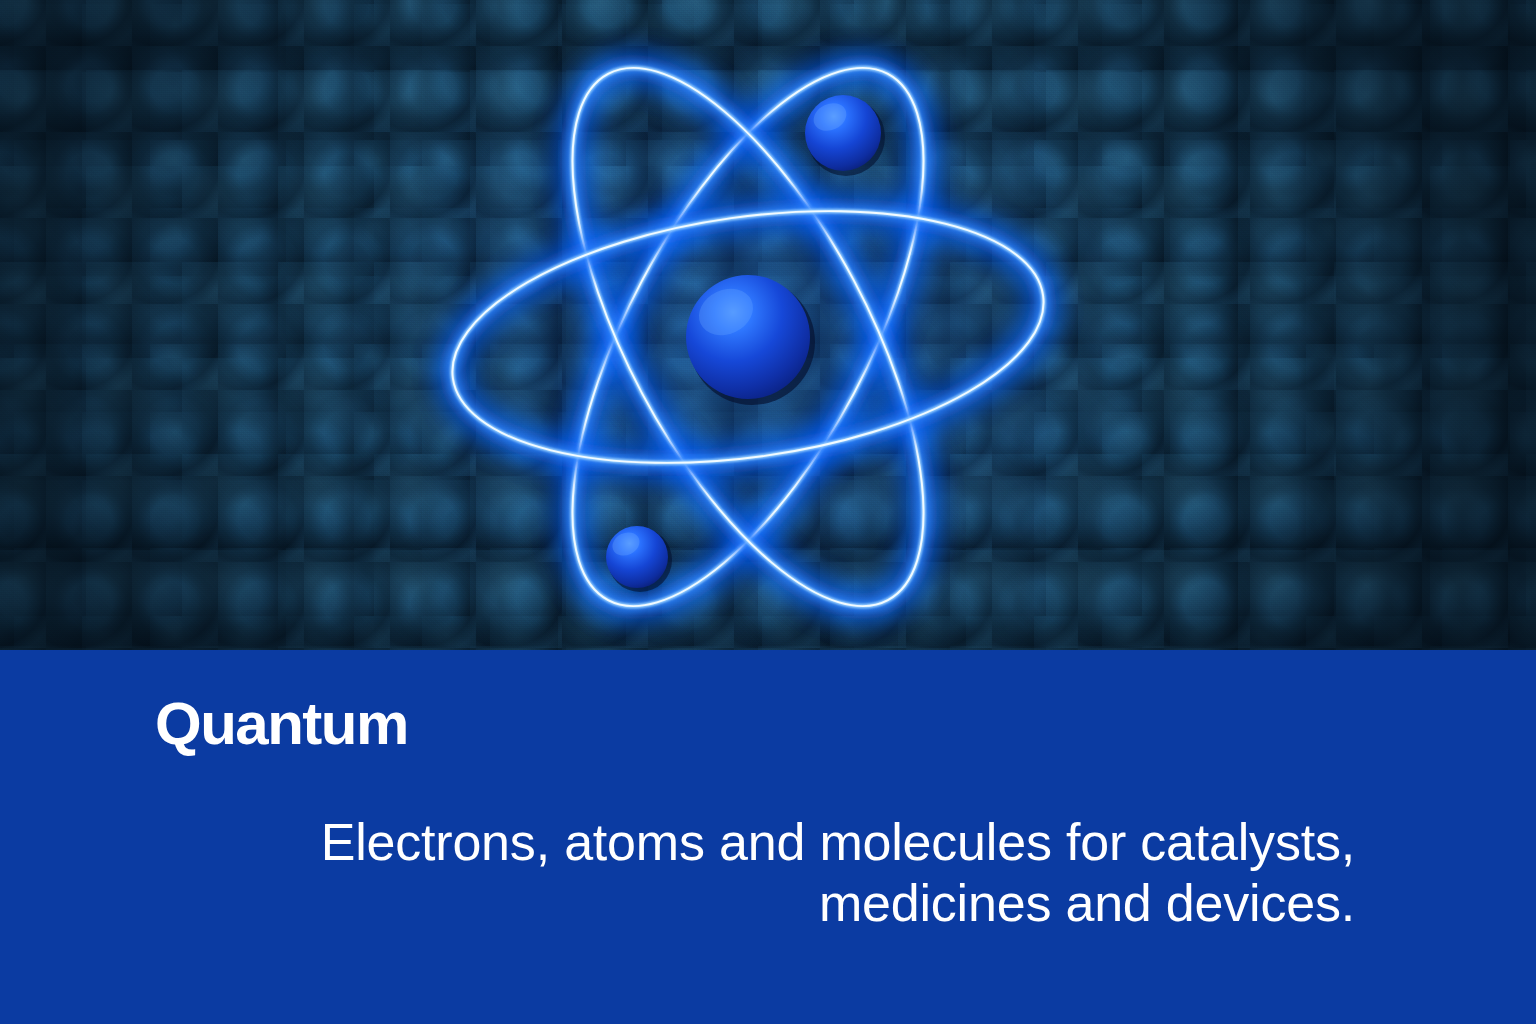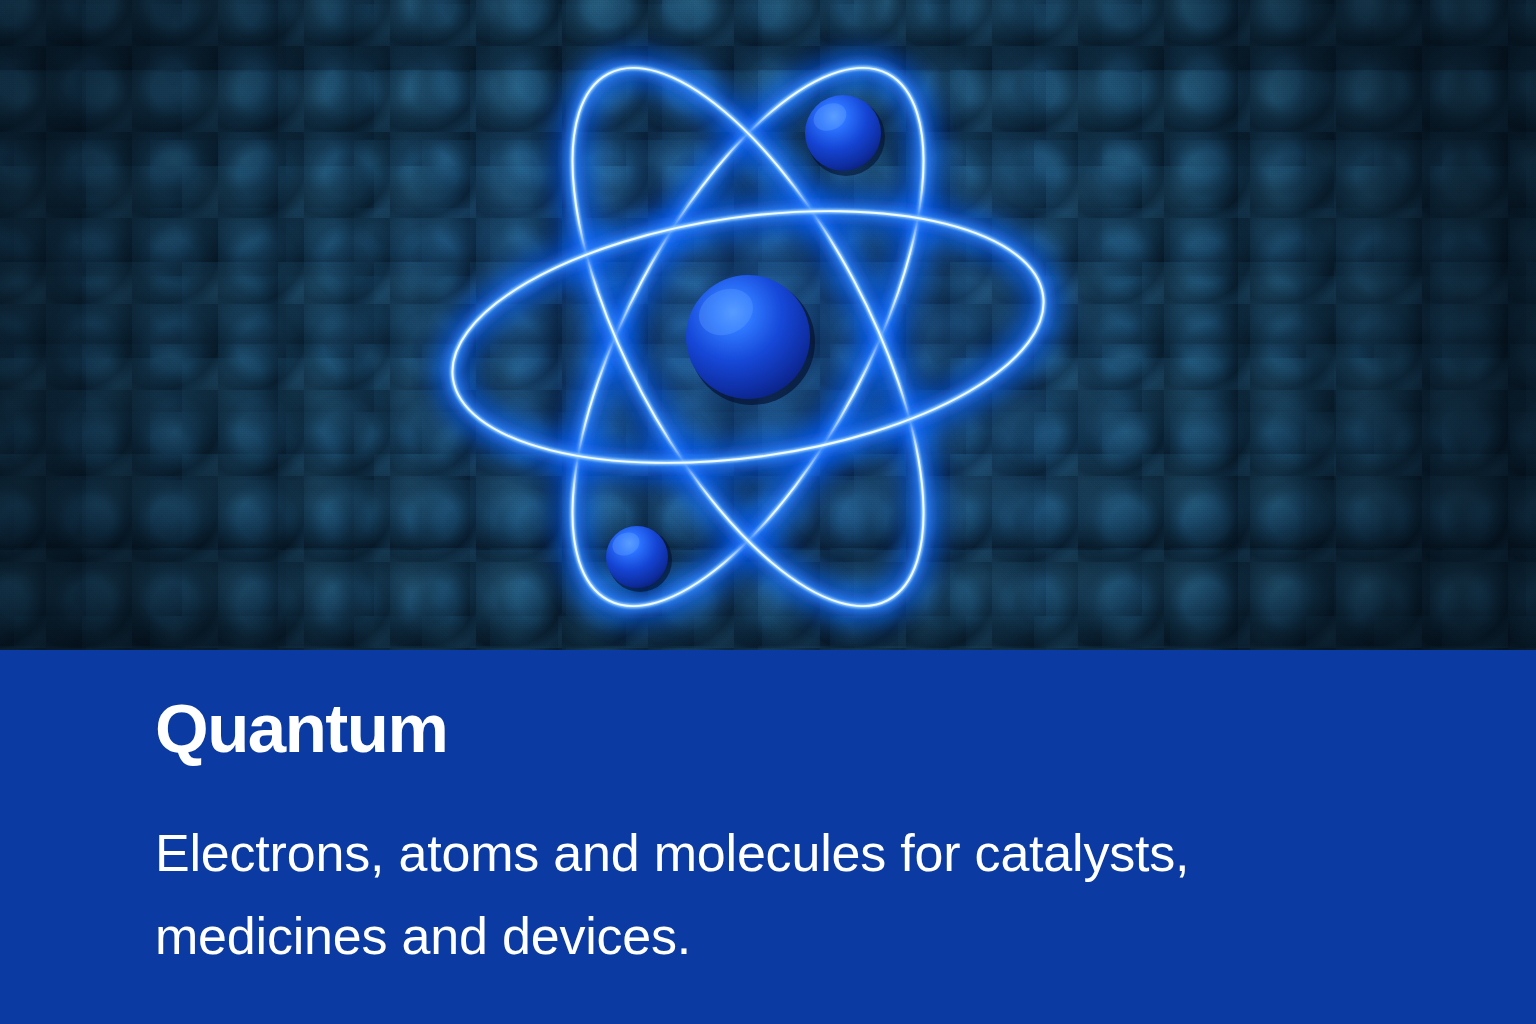--- a/index.html
+++ b/index.html
@@ -109,38 +109,39 @@
     left: 0;
     top: 650px;
     width: 1536px;
     height: 374px;
   }
   .band-title {
     position: absolute;
     left: 155px;
     top: 694px;
     margin: 0;
-    font-size: 69px;
+    font-size: 60px;
     line-height: 1;
     font-weight: 700;
     letter-spacing: -1.5px;
     color: #ffffff;
   }
   .band-sub {
     position: absolute;
     left: 155px;
     top: 812px;
     margin: 0;
     width: 1200px;
     font-size: 52px;
-    line-height: 83px;
+    line-height: 61px;
     font-weight: 400;
     letter-spacing: -0.2px;
     color: #ffffff;
     white-space: pre-line;
+    text-align: right;
   }
 </style>
 </head>
 <body>
 
 <div id="page">
 
   <div class="hero">
 
     <div class="sphere-field"></div>

